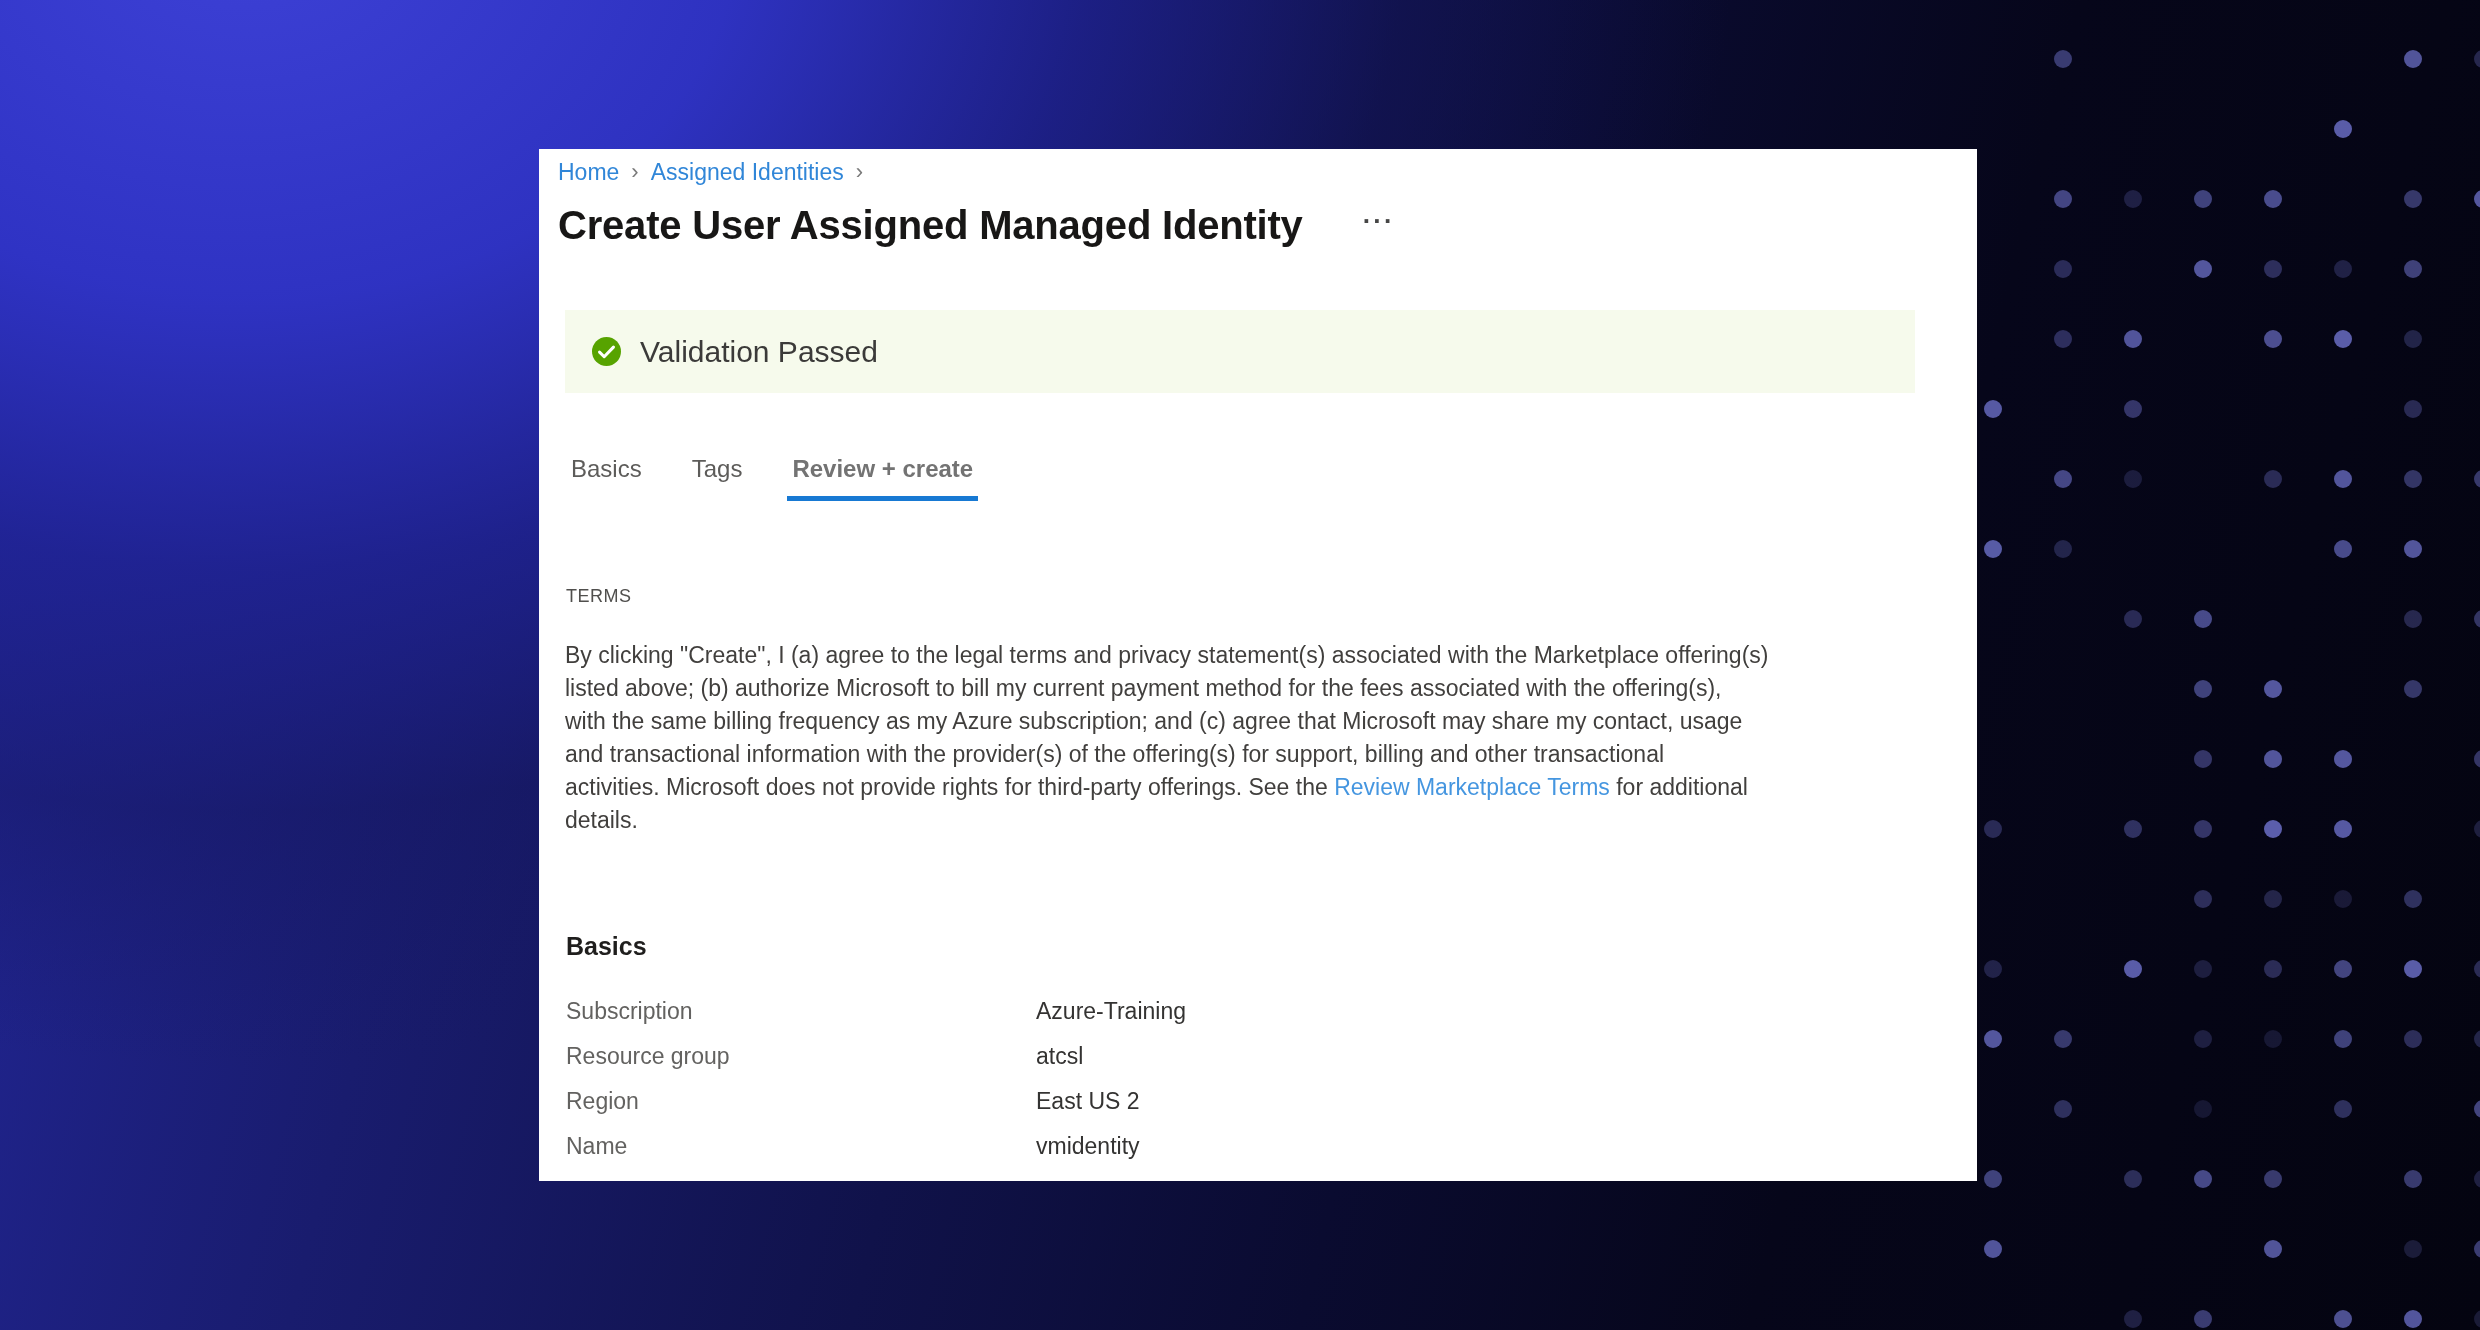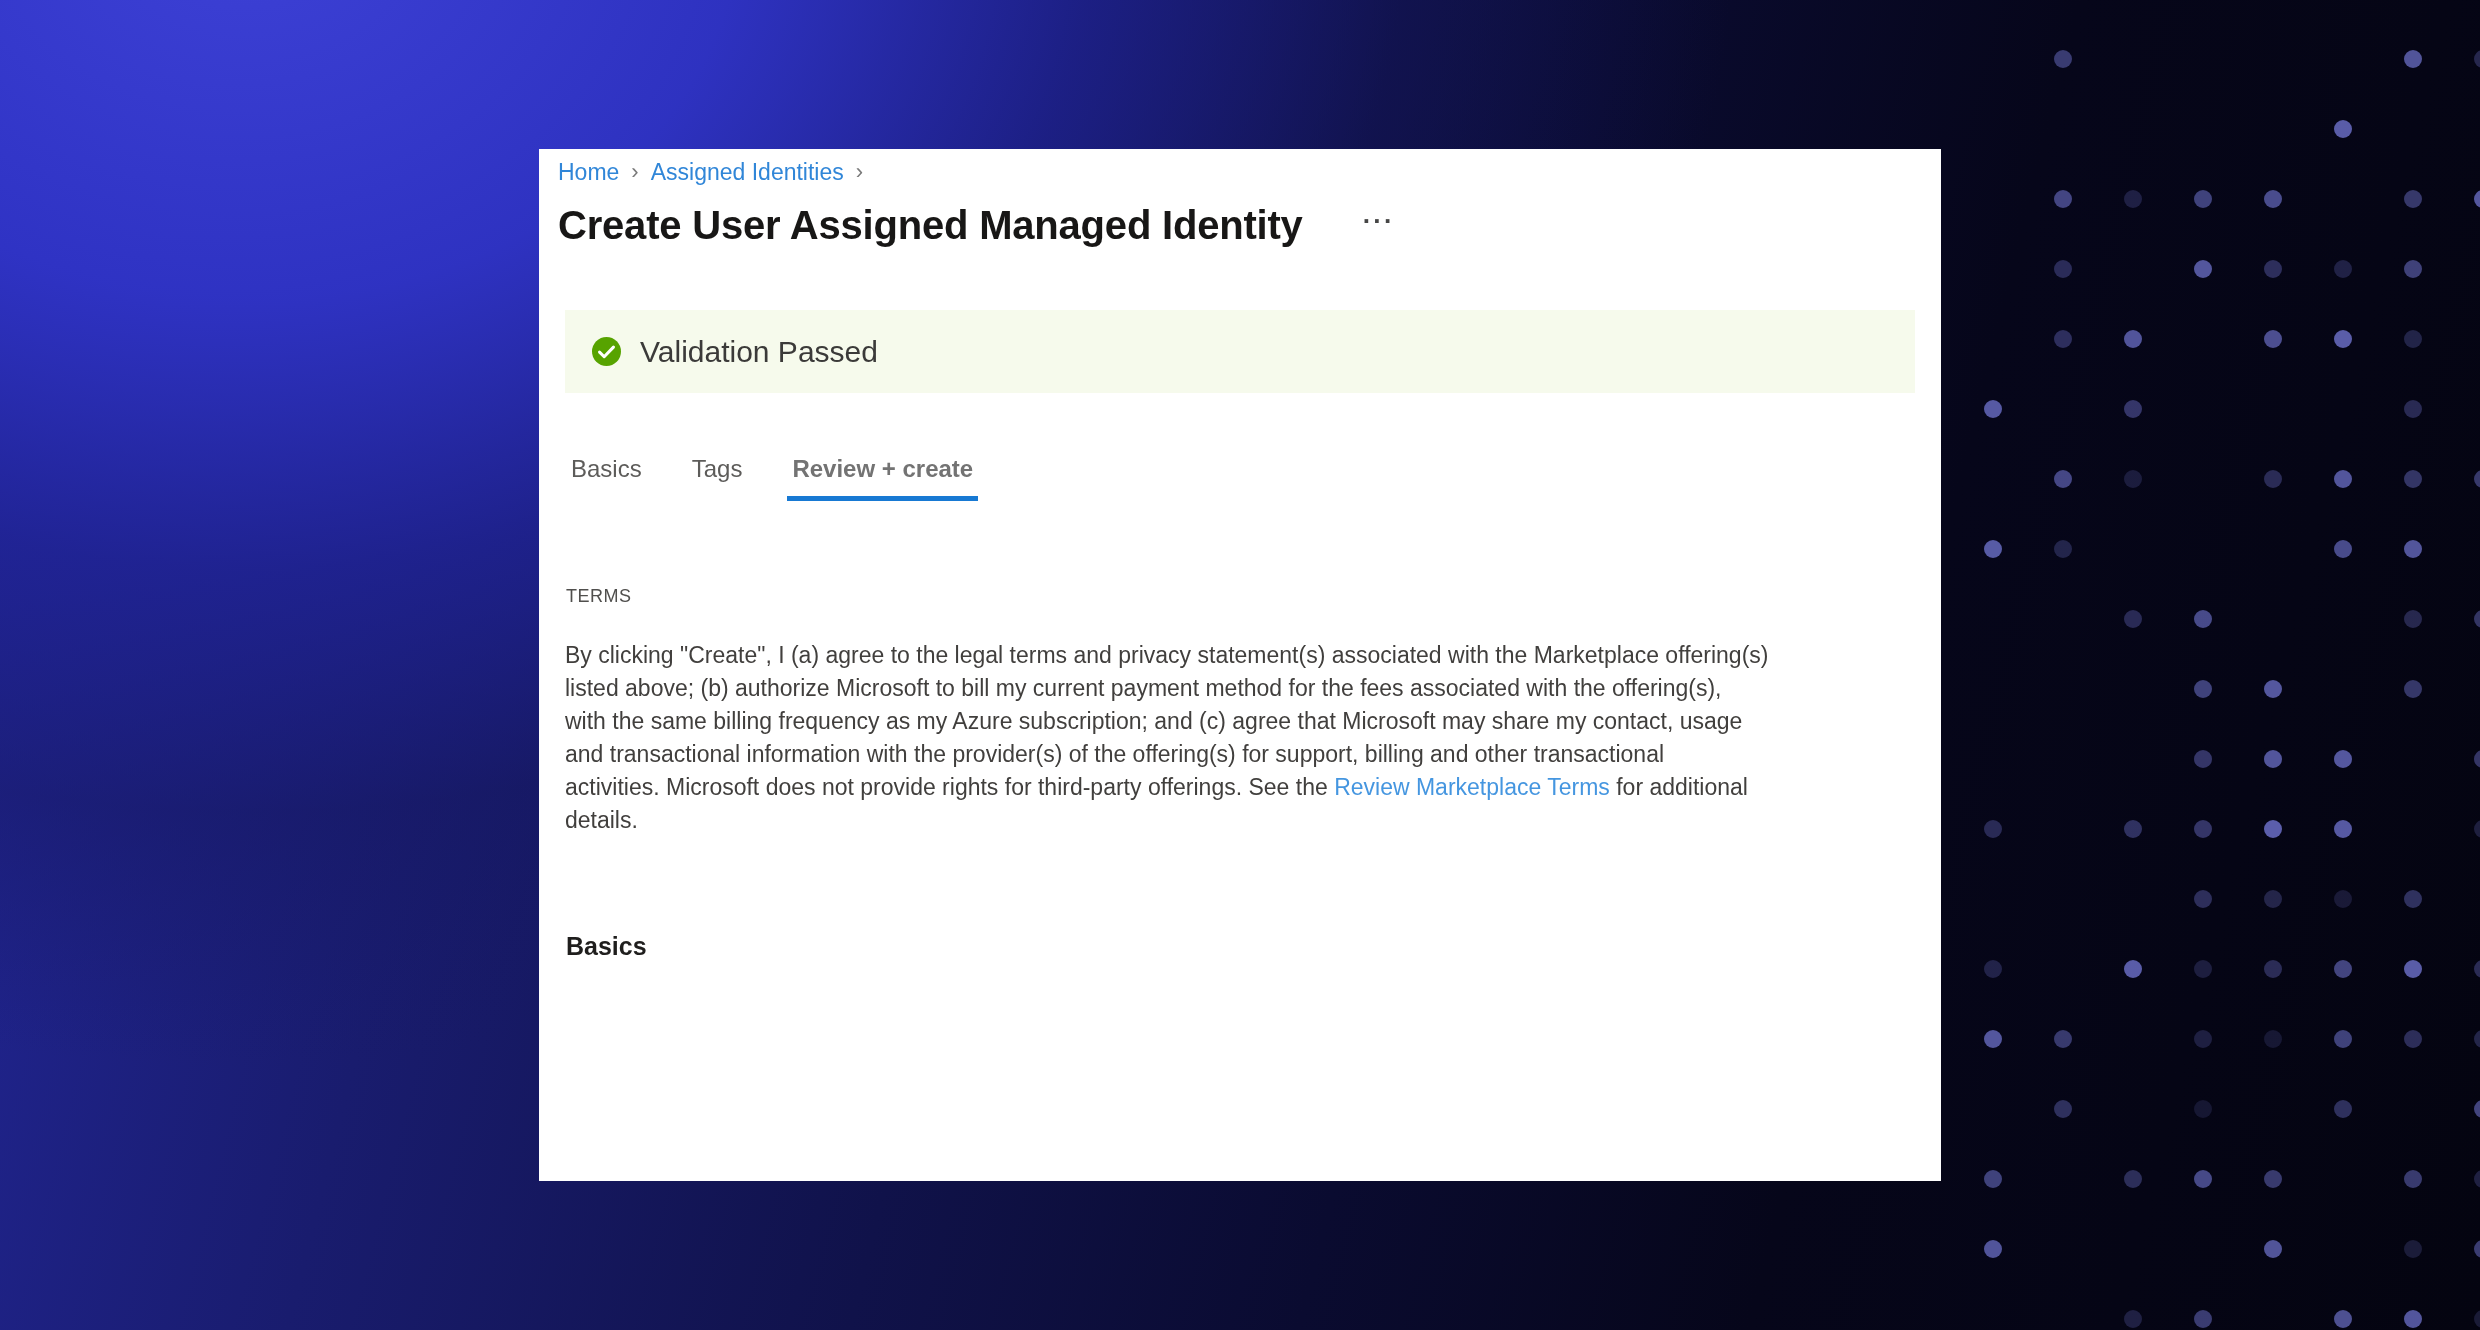--- a/index.html
+++ b/index.html
@@ -25,20 +25,21 @@
         #0a0b30 58%,
         #06061a 74%,
         #040410 100%);
   }
   .dots{position:absolute;inset:0;}
   .dot{position:absolute;border-radius:50%;}
   
   .panel{
     position:absolute;left:539px;top:149px;width:1402px;height:1032px;
     background:#ffffff;
+    padding-left:36px;
   }
   .breadcrumb{
     position:absolute;left:19px;top:10px;
     font-size:23px;color:#605e5c;display:flex;align-items:center;
   }
   .crumb-link{color:#3086d8;cursor:pointer;text-decoration:none;}
   .crumb-sep{color:#7a7a7a;margin:0 12px;font-size:22px;transform:translateY(-1px);}
   .title-row{position:absolute;left:19px;top:54px;display:flex;align-items:flex-start;}
   .page-title{font-size:40px;font-weight:bold;color:#181716;letter-spacing:-0.2px;}
   .more-btn{
@@ -205,14 +206,32 @@
 
   <p class="terms-body" style="margin:0;"><span>By clicking "Create", I (a) agree to the legal terms and privacy statement(s) associated with the Marketplace offering(s)
 listed above; (b) authorize Microsoft to bill my current payment method for the fees associated with the offering(s),
 with the same billing frequency as my Azure subscription; and (c) agree that Microsoft may share my contact, usage
 and transactional information with the provider(s) of the offering(s) for support, billing and other transactional
 activities. Microsoft does not provide rights for third-party offerings. See the </span><a class="terms-link">Review Marketplace Terms</a><span> for additional
 details.</span></p>
 
   <div class="section-heading">Basics</div>
 
+  <div class="review-rows">
+    <div class="review-row">
+      <span class="row-label">Subscription</span>
+      <span class="row-value">Azure-Training</span>
+    </div>
+    <div class="review-row">
+      <span class="row-label">Resource group</span>
+      <span class="row-value">atcsl</span>
+    </div>
+    <div class="review-row">
+      <span class="row-label">Region</span>
+      <span class="row-value">East US 2</span>
+    </div>
+    <div class="review-row">
+      <span class="row-label">Name</span>
+      <span class="row-value">vmidentity</span>
+    </div>
+  </div>
 
 </div>
 
 </body></html>

